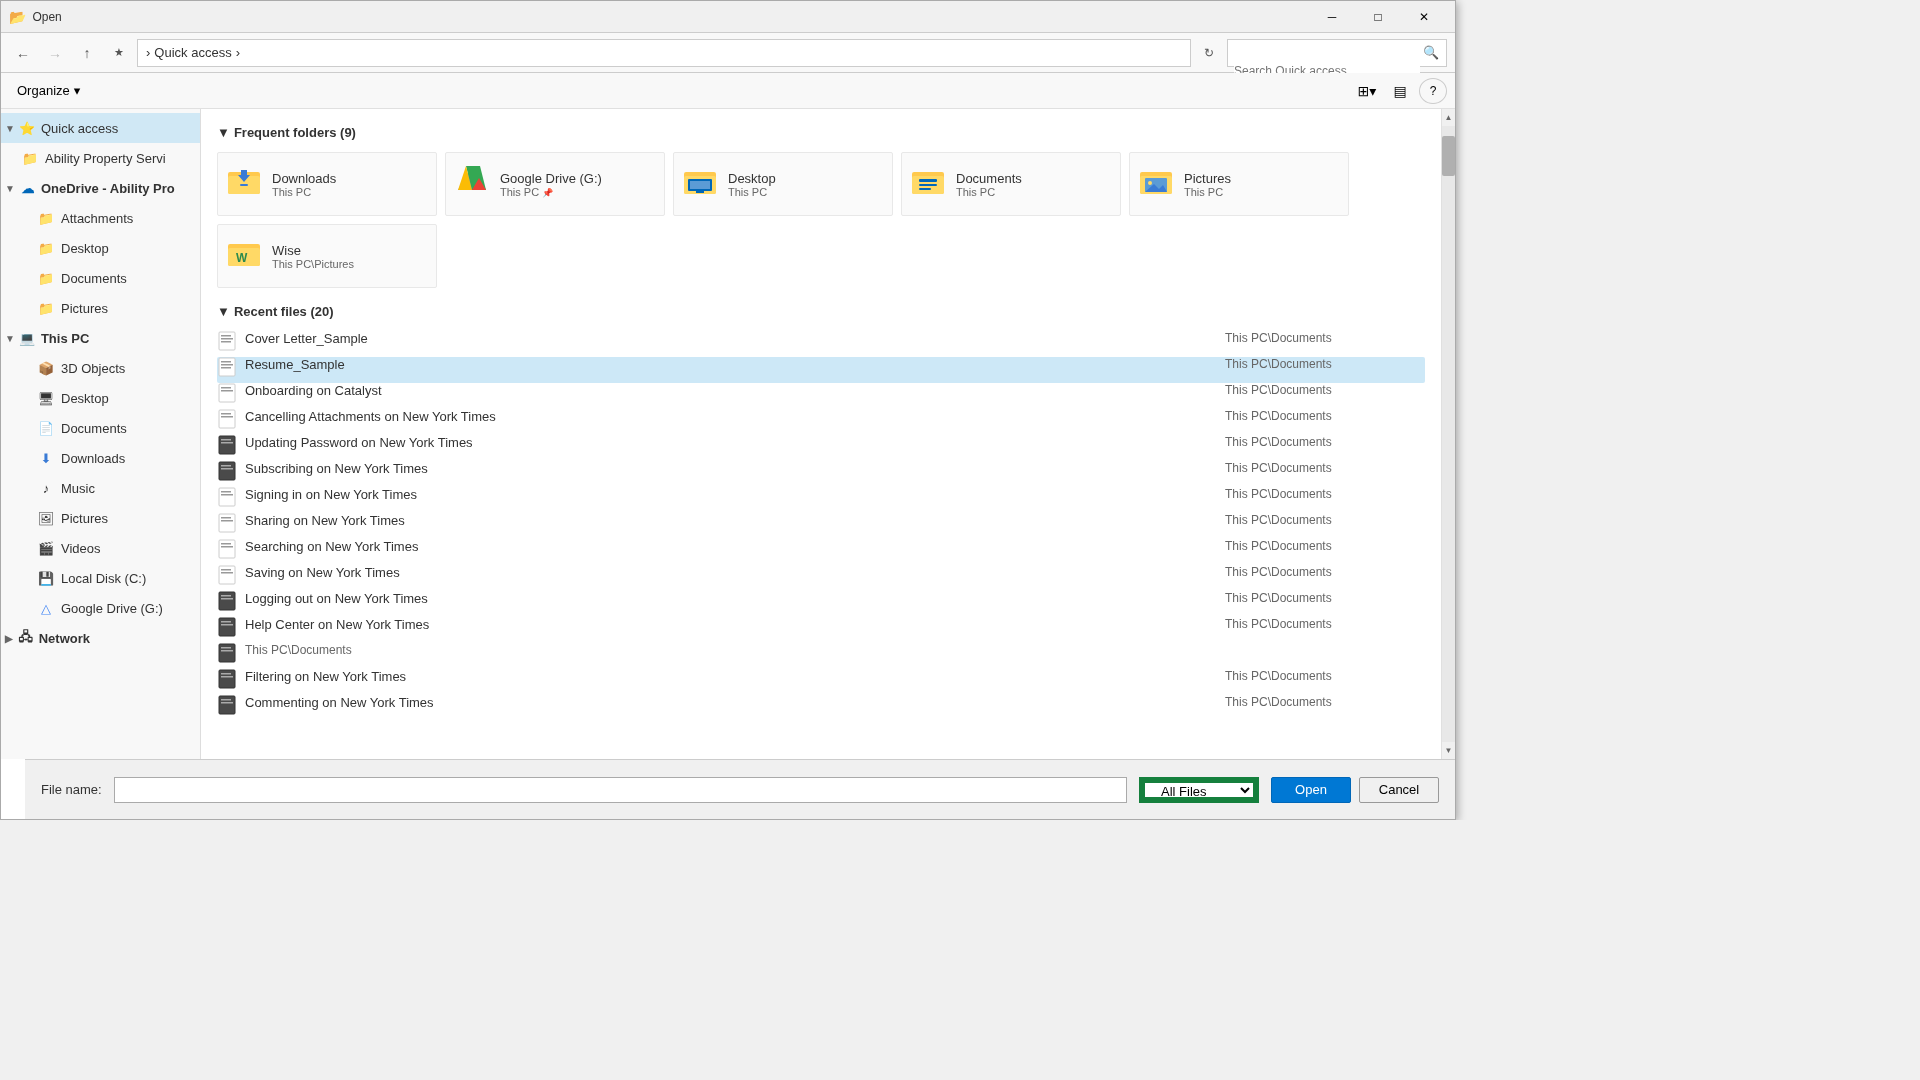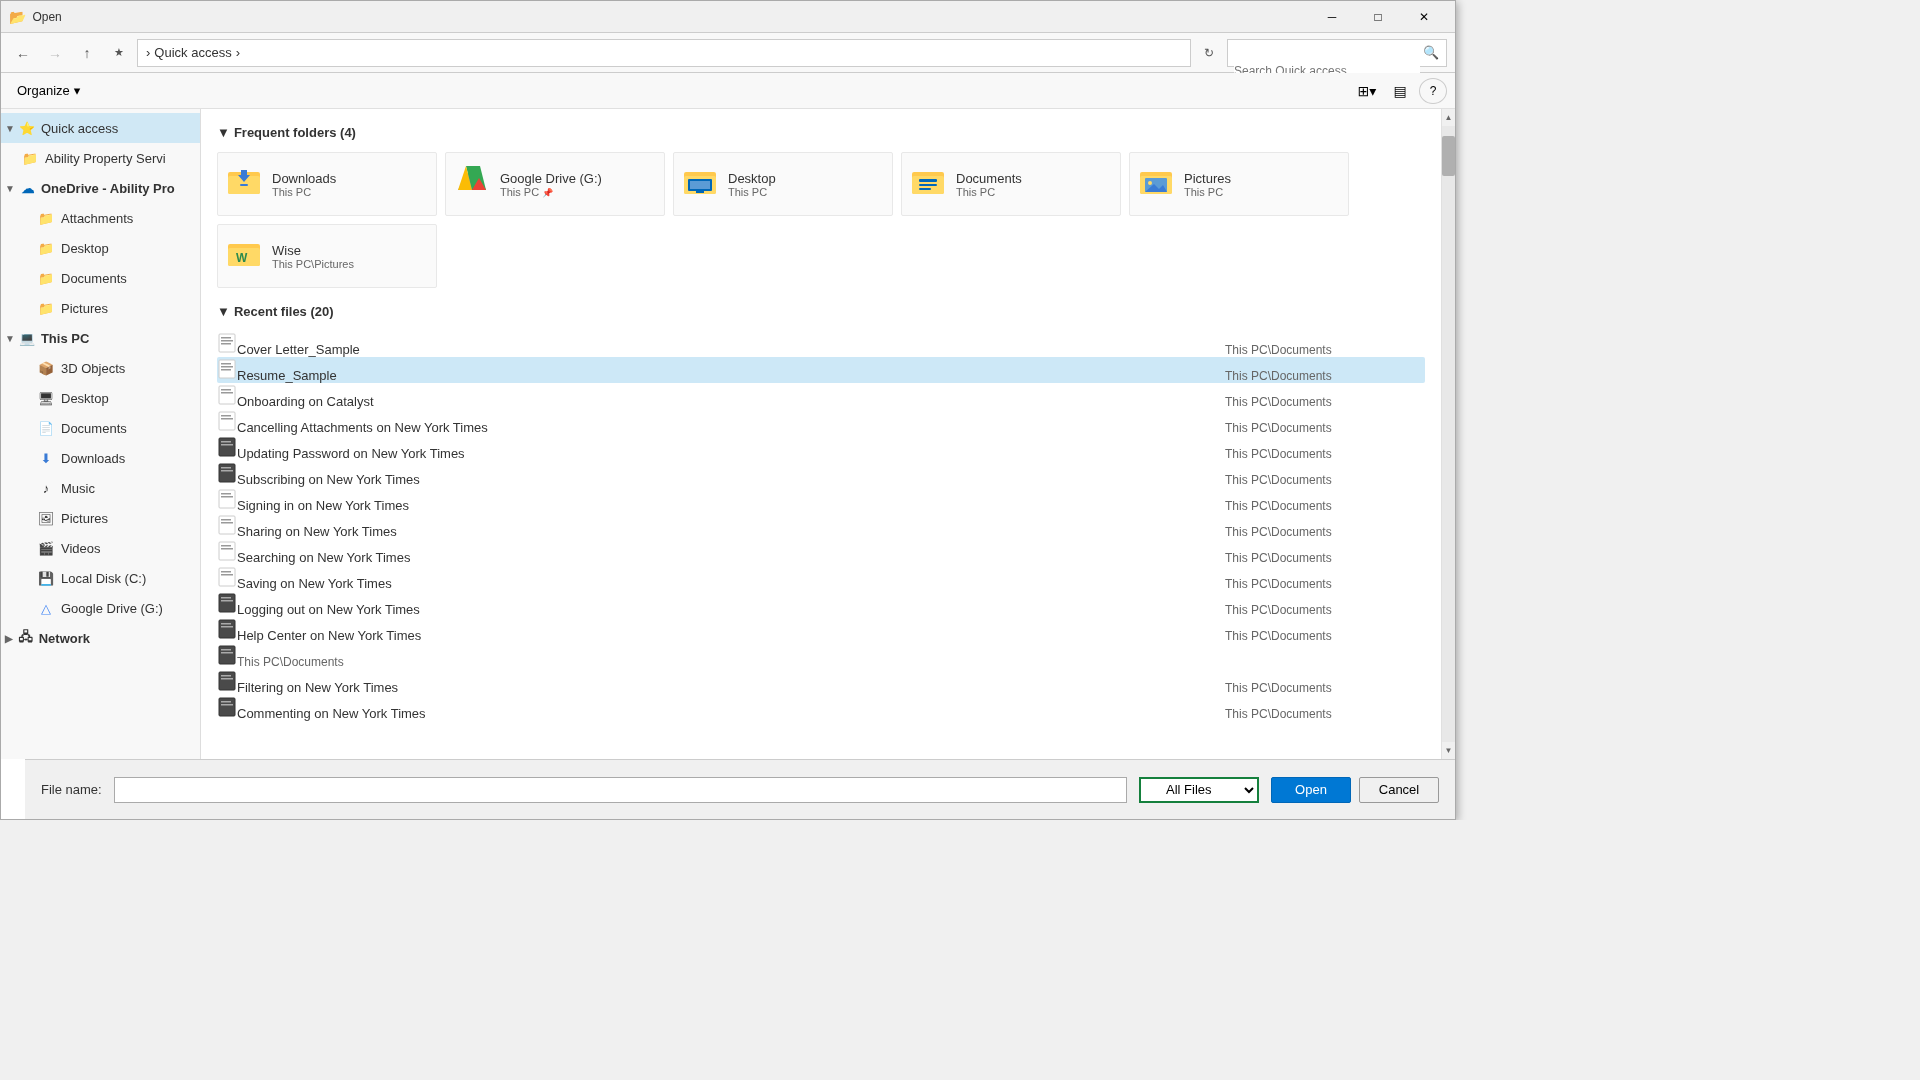--- a/index.html
+++ b/index.html
@@ -241,22 +241,22 @@
     .folder-icon { font-size: 32px; }
     .folder-info { display: flex; flex-direction: column; }
     .folder-name { font-size: 13px; color: #333; font-weight: 500; }
     .folder-path { font-size: 11px; color: #666; }
 
     
     .file-list { width: 100%; }
     .file-row {
       height: 26px;
       display: flex;
-      align-items: flex-end;
-      gap: 0;
+      align-items: flex-start;
+      gap: 8px;
       cursor: pointer;
       border-radius: 2px;
     }
     .file-row.selected { background: #cde8f7; }
     .file-icon { width: 20px; text-align: center; flex-shrink: 0; font-size: 16px; }
     .file-name { flex: 1; font-size: 13px; color: #333; }
     .file-location { width: 200px; font-size: 12px; color: #666; }
 
     
     .bottom-bar {
@@ -279,24 +279,24 @@
       flex: 1;
       height: 26px;
       border: 1px solid #aaa;
       padding: 0 6px;
       font-size: 13px;
       outline: none;
     }
     .file-type-select {
       width: 120px;
       height: 26px;
-      border: 2px solid #15803d;
+      border: 6px solid #15803d;
       background: #fff;
       font-size: 13px;
-      padding: 0 21px;
+      padding: 0 12px;
     }
     .bottom-buttons {
       display: flex;
       gap: 8px;
       margin-left: auto;
     }
     .dialog-btn {
       width: 80px;
       height: 26px;
       border: 1px solid #999;
@@ -475,21 +475,21 @@
         <span class="expand-arrow">▶</span>
         <span class="sidebar-icon">🖧</span>
         <span>Network</span>
       </div>
     </div>
 
     <div class="content">
 
       <div class="section-header">
         <span style="cursor:pointer;">▼</span>
-        <span>Frequent folders (4)</span>
+        <span>Frequent folders (9)</span>
       </div>
 
       <div class="folder-grid">
 
         <div class="folder-card">
           <div class="folder-icon">
             <svg width="36" height="36" viewBox="0 0 36 36">
               <rect x="2" y="10" width="32" height="22" rx="2" fill="#ffc94d"></rect>
               <rect x="2" y="14" width="32" height="18" rx="2" fill="#ffd966"></rect>
               <polygon points="18,20 12,13 15,13 15,8 21,8 21,13 24,13" fill="#3a7bd5"></polygon>

